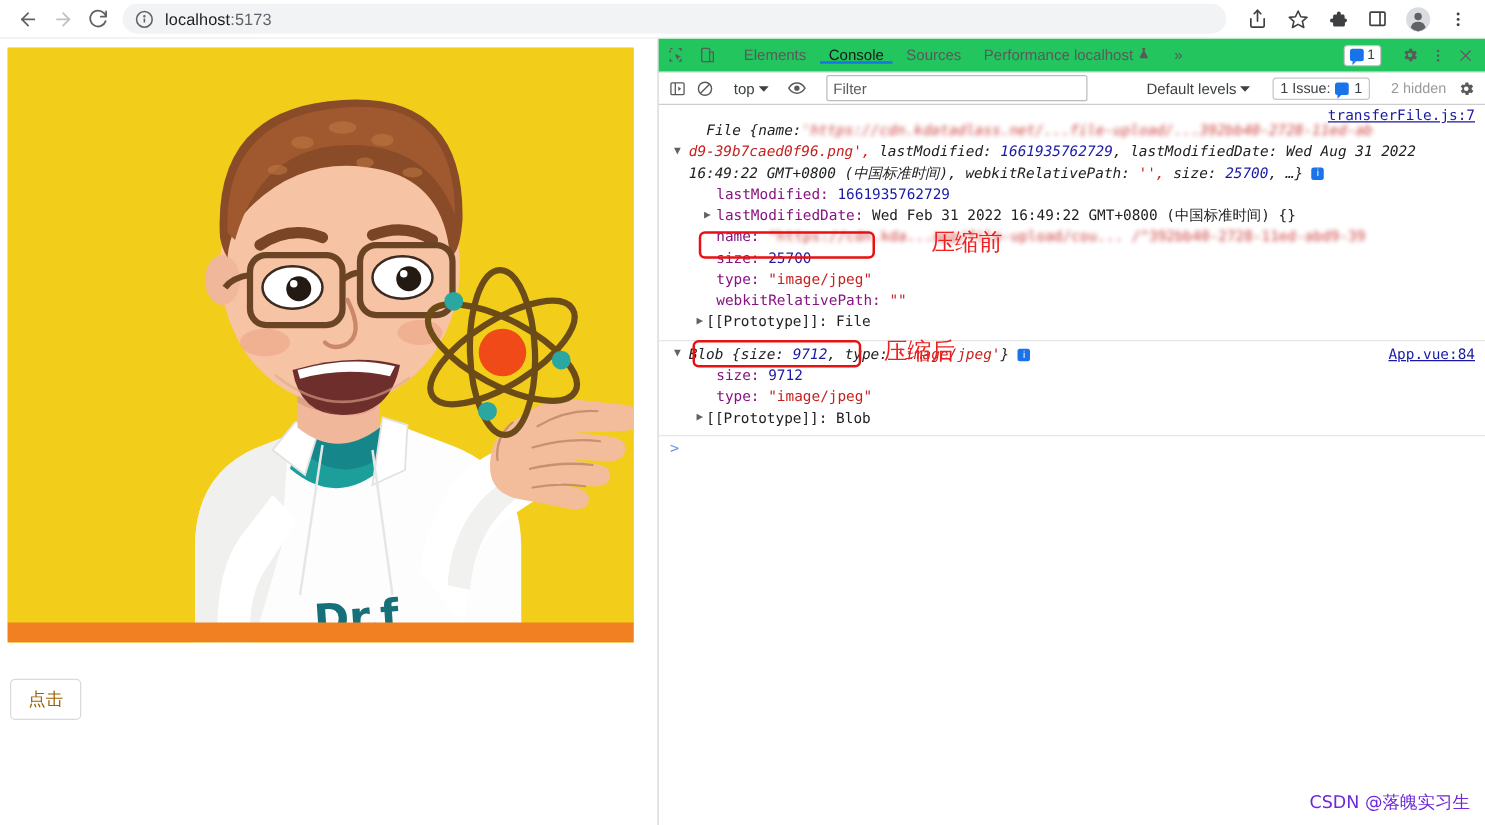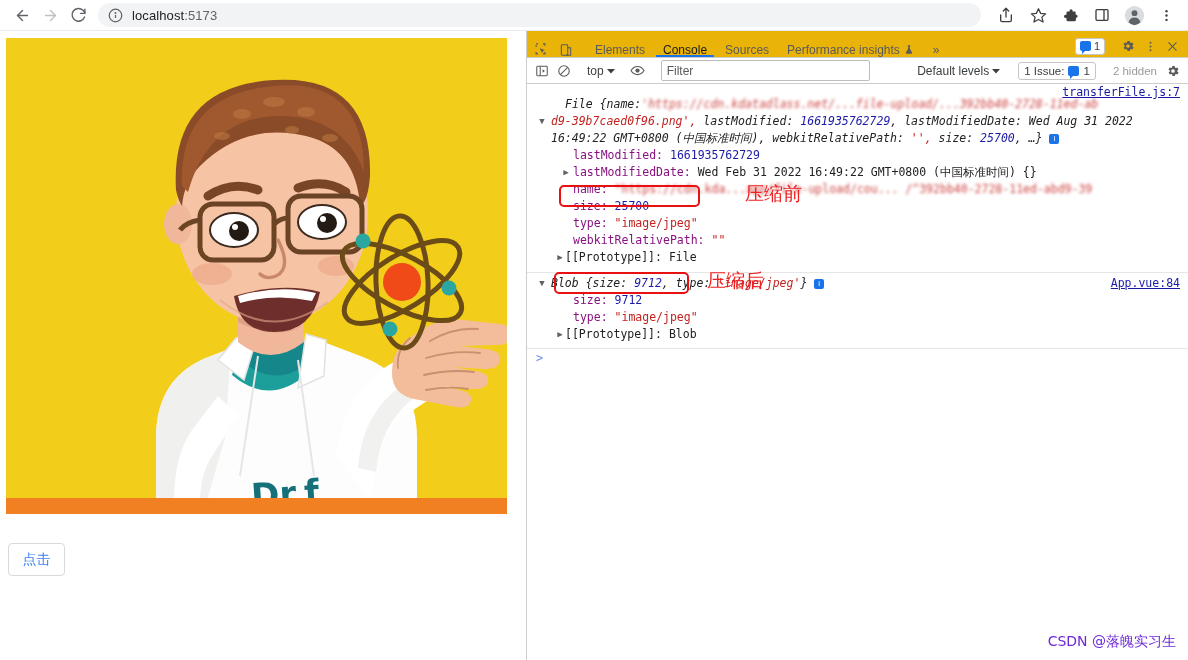--- a/index.html
+++ b/index.html
@@ -66,39 +66,39 @@
     position: absolute; left: 0; bottom: 0;
     width: 100%; height: 16px;
     background: #f08022;
   }
   #click-button {
     position: absolute; left: 8px; top: 512px;
     min-width: 57px; height: 33px;
     background: #ffffff;
     border: 1px solid #d8dadd;
     border-radius: 4px;
-    font-size: 14px; color: #3b82f6;
+    font-size: 14px; color: #a16207;
     display: flex; align-items: center; justify-content: center;
     padding: 0 12px;
     font-family: "DejaVu Sans", sans-serif;
   }
 
   
   #devtools {
     position: absolute; left: 526px; top: 31px;
     width: 662px; height: 629px;
     background: #ffffff;
     border-left: 1px solid #cdcdcd;
     display: flex; flex-direction: column;
   }
   #dt-tabbar {
     height: 27px; flex: 0 0 auto;
-    display: flex; align-items: flex-end;
+    display: flex; align-items: center;
     border-bottom: 1px solid #cdcdcd;
-    background: #eab308;
+    background: #22c55e;
     font-size: 12px;
   }
   .dt-tool-icon {
     width: 26px; display: flex; align-items: center; justify-content: center;
     color: #5a5a5a;
   }
   .dt-sep { width: 1px; background: #d0d0d0; margin: 5px 3px; }
   .dt-tab {
     display: flex; align-items: center;
     padding: 0 9px;
@@ -449,21 +449,21 @@
     <div class="dt-tab">
         <span>Elements</span>
       </div>
     <div class="dt-tab active">
         <span>Console</span>
       </div>
     <div class="dt-tab">
         <span>Sources</span>
       </div>
     <div class="dt-tab">
-      <span>Performance insights</span>
+      <span>Performance localhost</span>
       <span class="beaker">
         <svg width="10" height="11" viewBox="0 0 24 24" fill="currentColor">
             <path d="M9 2h6v2h-1v5.5l5 9A2 2 0 0 1 17.2 22H6.8A2 2 0 0 1 5 18.5l5-9V4H9z"></path>
           </svg>
       </span>
     </div>
     <div id="dt-overflow">»</div>
 
     <div id="dt-tabbar-right">
       <div class="msg-badge">

